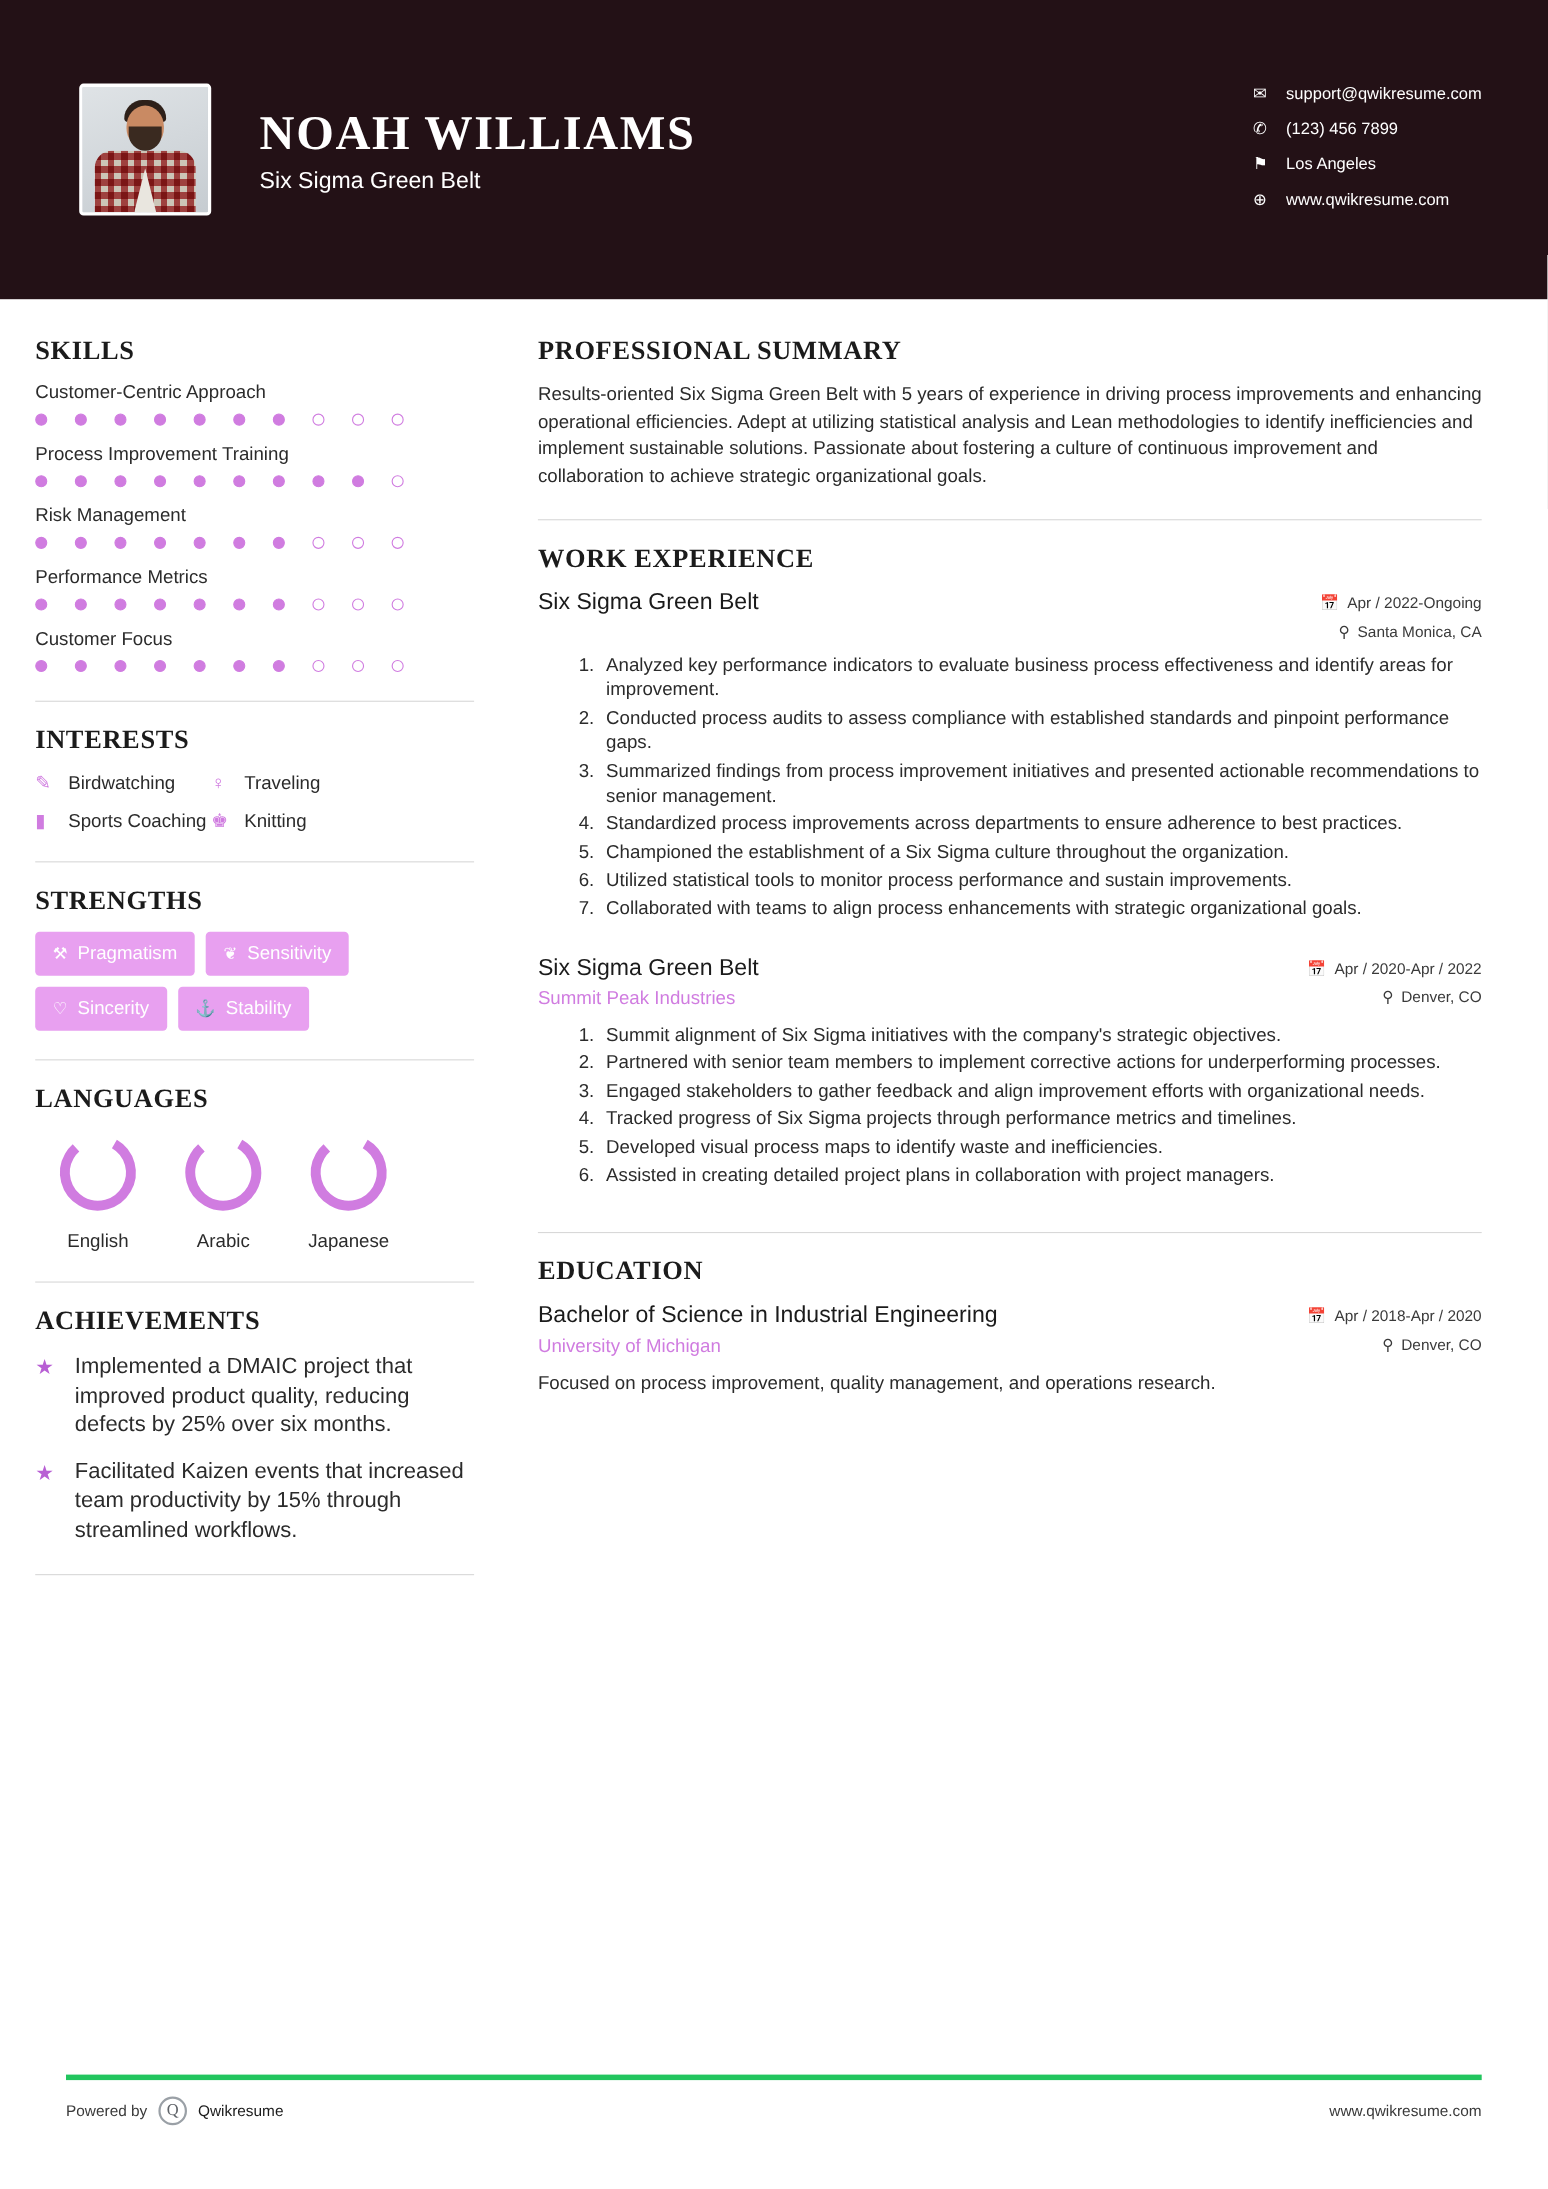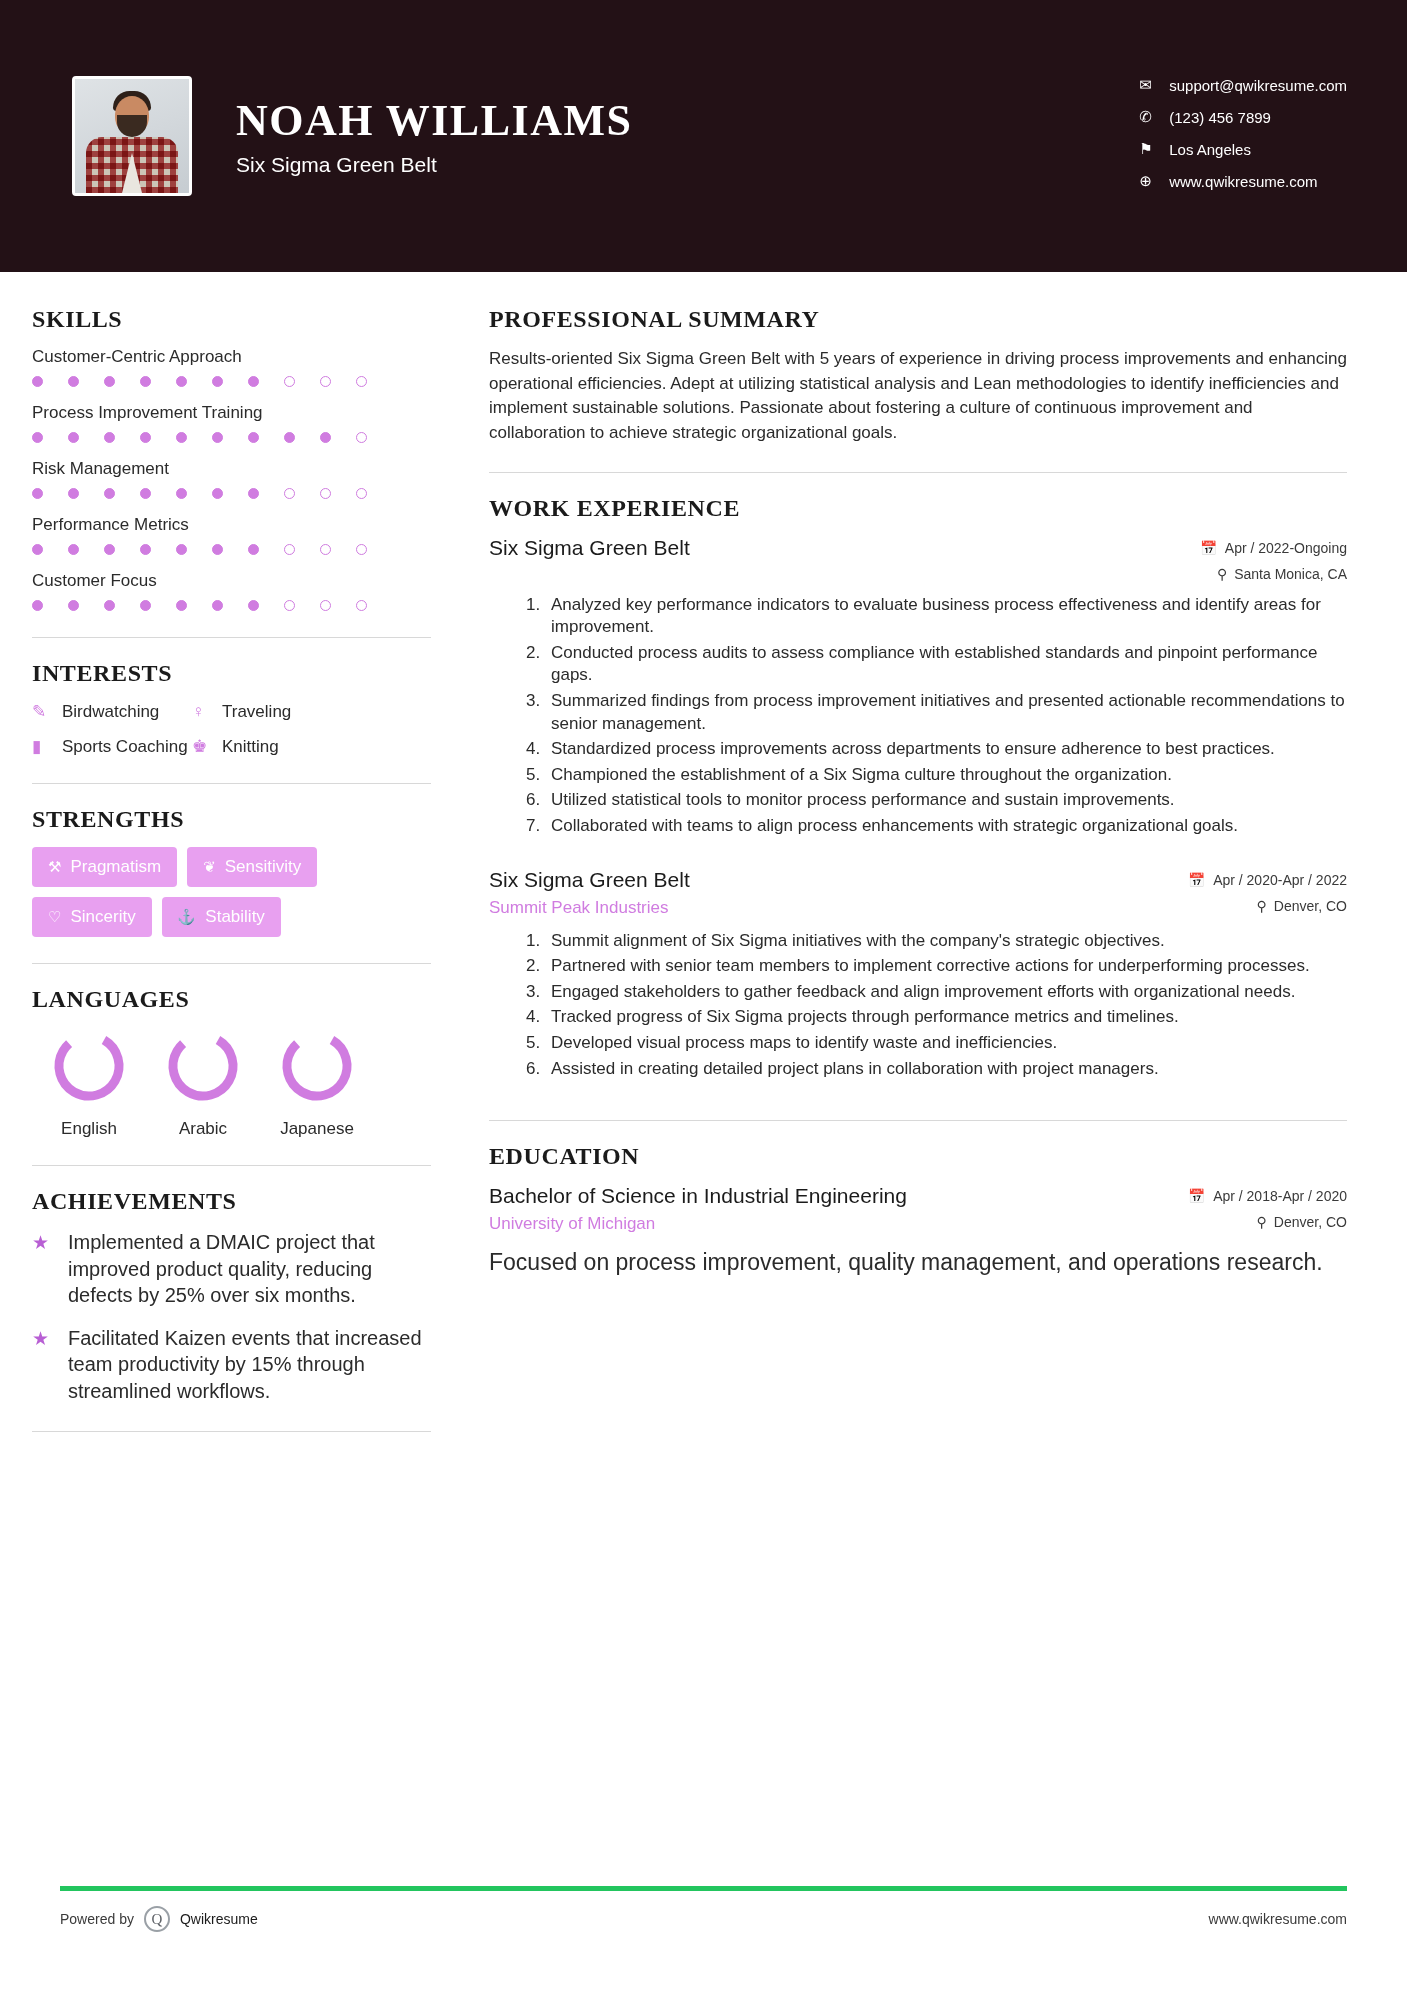--- a/index.html
+++ b/index.html
@@ -219,21 +219,21 @@
   }
   ol.bullets li {
     font-size: 17px;
     color: #2b2b2b;
     line-height: 1.33;
     margin-bottom: 3px;
     padding-left: 6px;
     margin-left: 28px;
   }
   .job-block + .job-block { margin-top: 30px; }
-  .edu-desc { font-size: 23px; color: #2b2b2b; line-height: 1.4; margin-top: 12px; }
+  .edu-desc { font-size: 17px; color: #2b2b2b; line-height: 1.4; margin-top: 12px; }
 
   
   .footer {
     position: absolute;
     left: 60px; right: 60px; bottom: 58px;
     display: flex;
     align-items: center;
     border-top: 5px solid #22c55e;
     padding-top: 15px;
     font-size: 14px;

